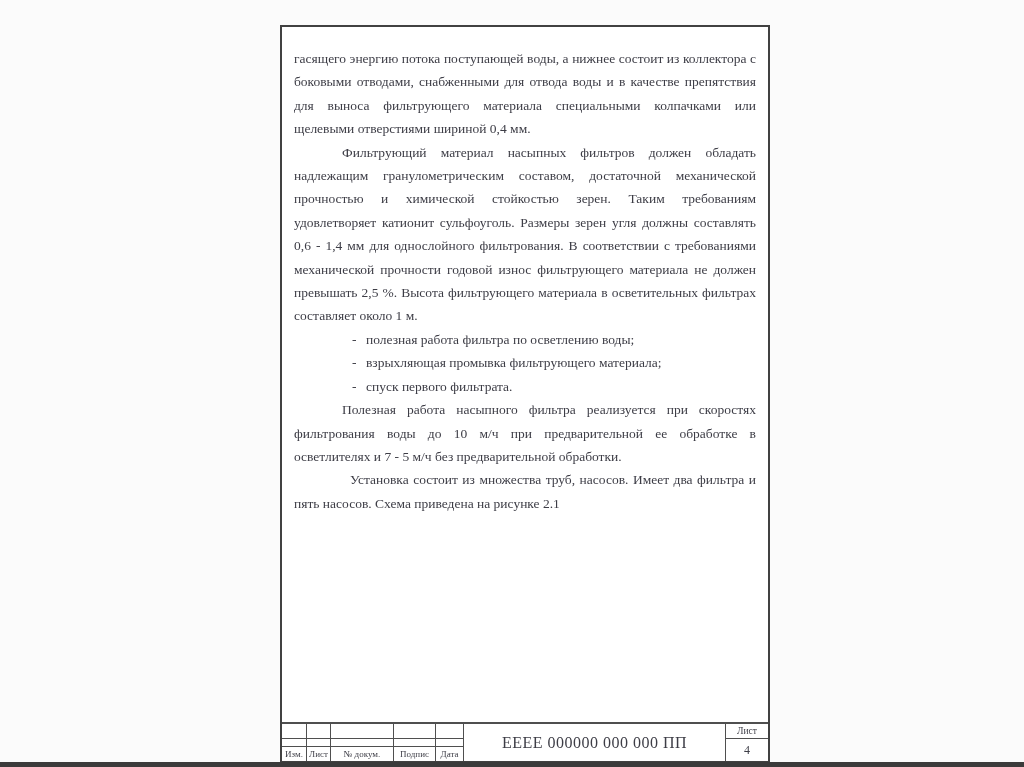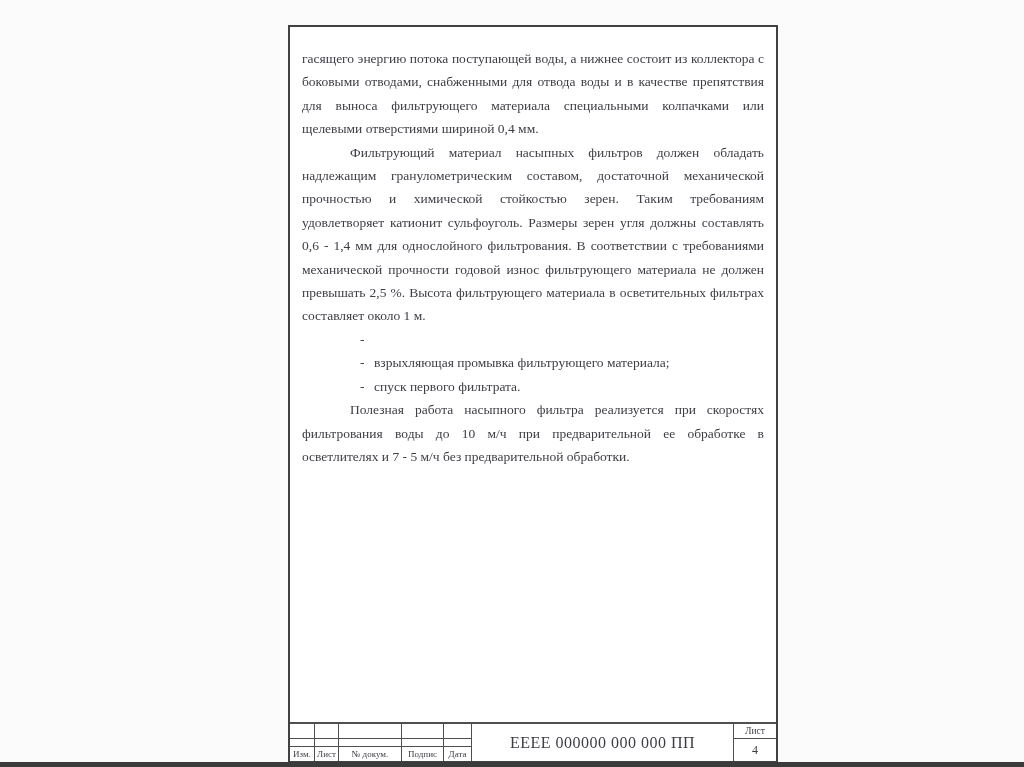--- a/index.html
+++ b/index.html
@@ -12,21 +12,21 @@
   }
   *{box-sizing:border-box;margin:0;padding:0;}
   html,body{width:1024px;height:767px;overflow:hidden;}
   body{
     background:var(--canvas-bg);
     font-family:"Liberation Serif","DejaVu Serif",serif;
     position:relative;
   }
   .page{
     position:absolute;
-    left:288px;top:25px;
+    left:280px;top:25px;
     width:490px;height:738px;
     background:var(--page-bg);
     border:2px solid var(--frame);
   }
   .content{
     position:absolute;
     left:12px;right:12px;top:20px;bottom:41px;
     color:var(--text);
     font-size:13.5px;
     line-height:23.4px;
@@ -92,30 +92,32 @@
 </head>
 <body>
 
 <div class="page">
 
   <div class="content">
     <p class="para noindent">гасящего энергию потока поступающей воды, а нижнее состоит из коллектора с боковыми отводами, снабженными для отвода воды и в качестве препятствия для выноса фильтрующего материала специальными колпачками или щелевыми отверстиями шириной 0,4 мм.</p>
     <p class="para">Фильтрующий материал насыпных фильтров должен обладать надлежащим гранулометрическим составом, достаточной механической прочностью и химической стойкостью зерен. Таким требованиям удовлетворяет катионит сульфоуголь. Размеры зерен угля должны составлять 0,6 - 1,4 мм для однослойного фильтрования. В соответствии с требованиями механической прочности годовой износ фильтрующего материала не должен превышать 2,5 %. Высота фильтрующего материала в осветительных фильтрах составляет около 1 м.</p>
     <div class="list-item">
       <span class="dash">-</span>
+      <span>полезная работа фильтра по осветлению воды;</span>
     </div>
     <div class="list-item">
       <span class="dash">-</span>
       <span>взрыхляющая промывка фильтрующего материала;</span>
     </div>
     <div class="list-item">
       <span class="dash">-</span>
       <span>спуск первого фильтрата.</span>
     </div>
     <p class="para">Полезная работа насыпного фильтра реализуется при скоростях фильтрования воды до 10 м/ч при предварительной ее обработке в осветлителях и 7 - 5 м/ч без предварительной обработки.</p>
+    <p class="para bigindent">Установка состоит из множества труб, насосов. Имеет два фильтра и пять насосов. Схема приведена на рисунке 2.1</p>
   </div>
 
   <div class="stamp">
 
     <div class="cell br bb" style="grid-area:1/1"></div>
     <div class="cell br bb" style="grid-area:1/2"></div>
     <div class="cell br bb" style="grid-area:1/3"></div>
     <div class="cell br bb" style="grid-area:1/4"></div>
     <div class="cell br bb" style="grid-area:1/5"></div>
 

